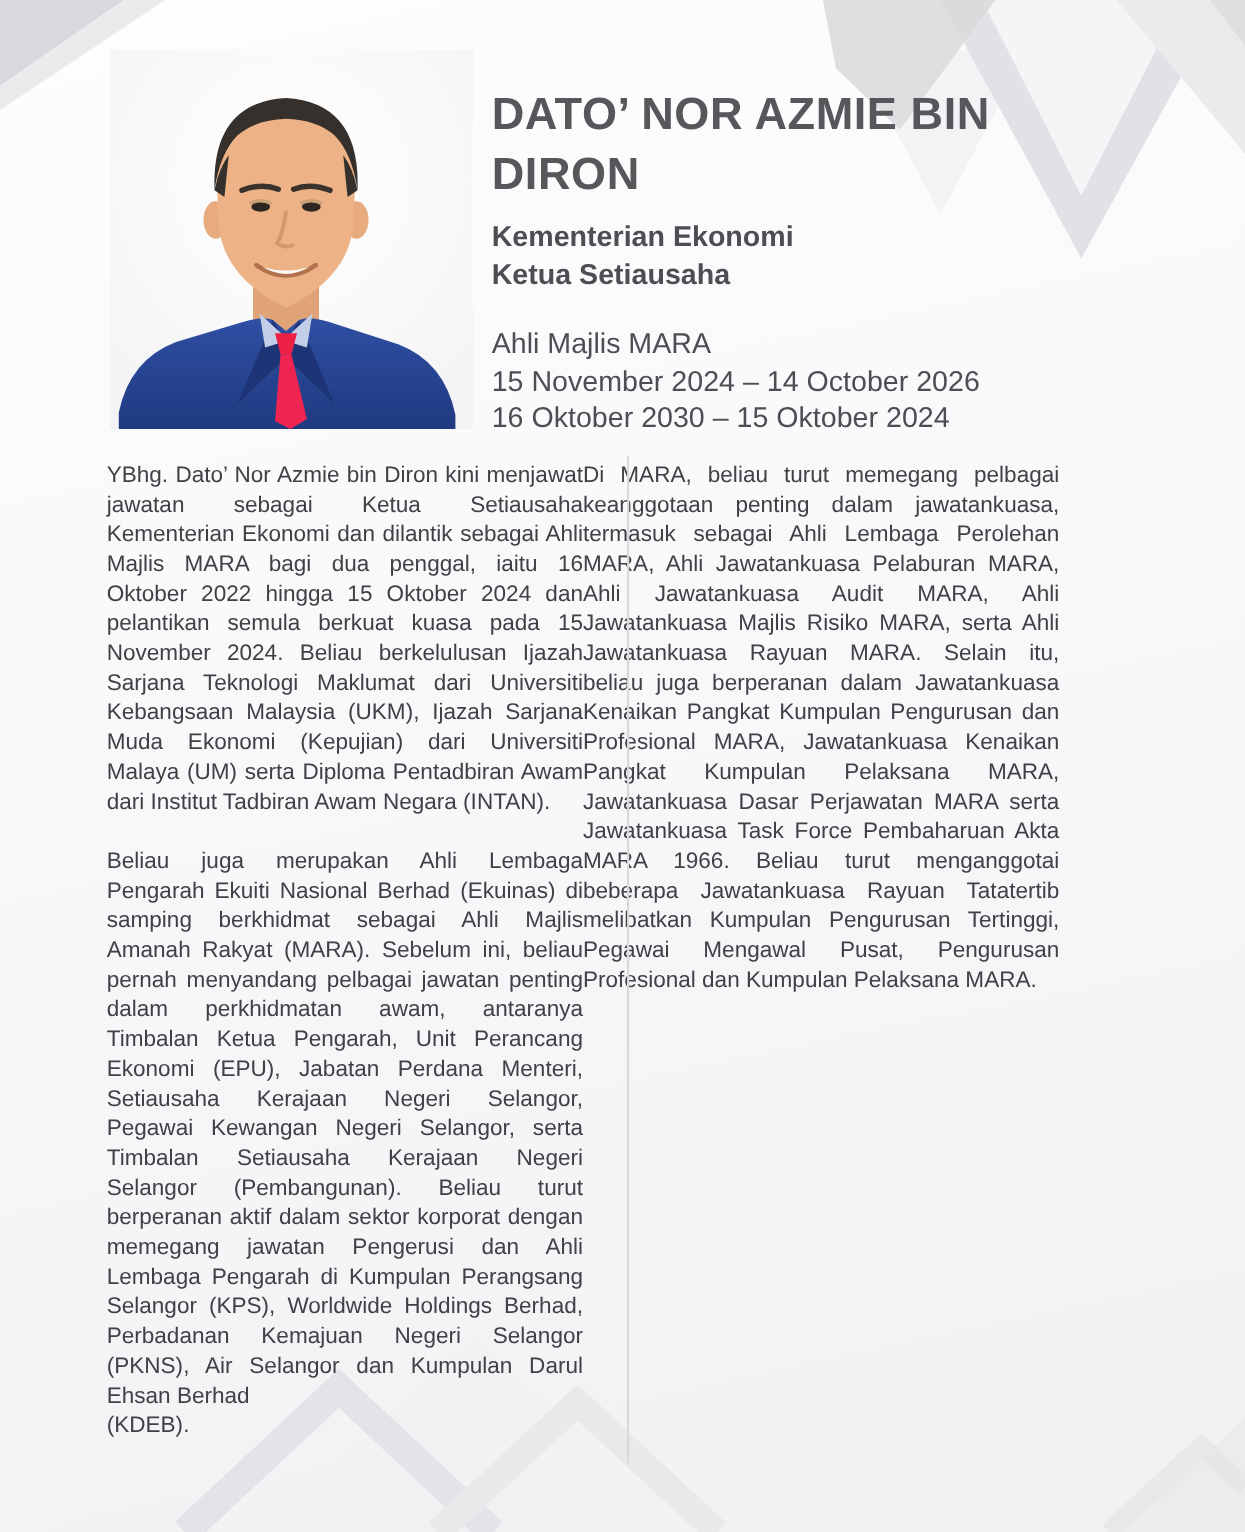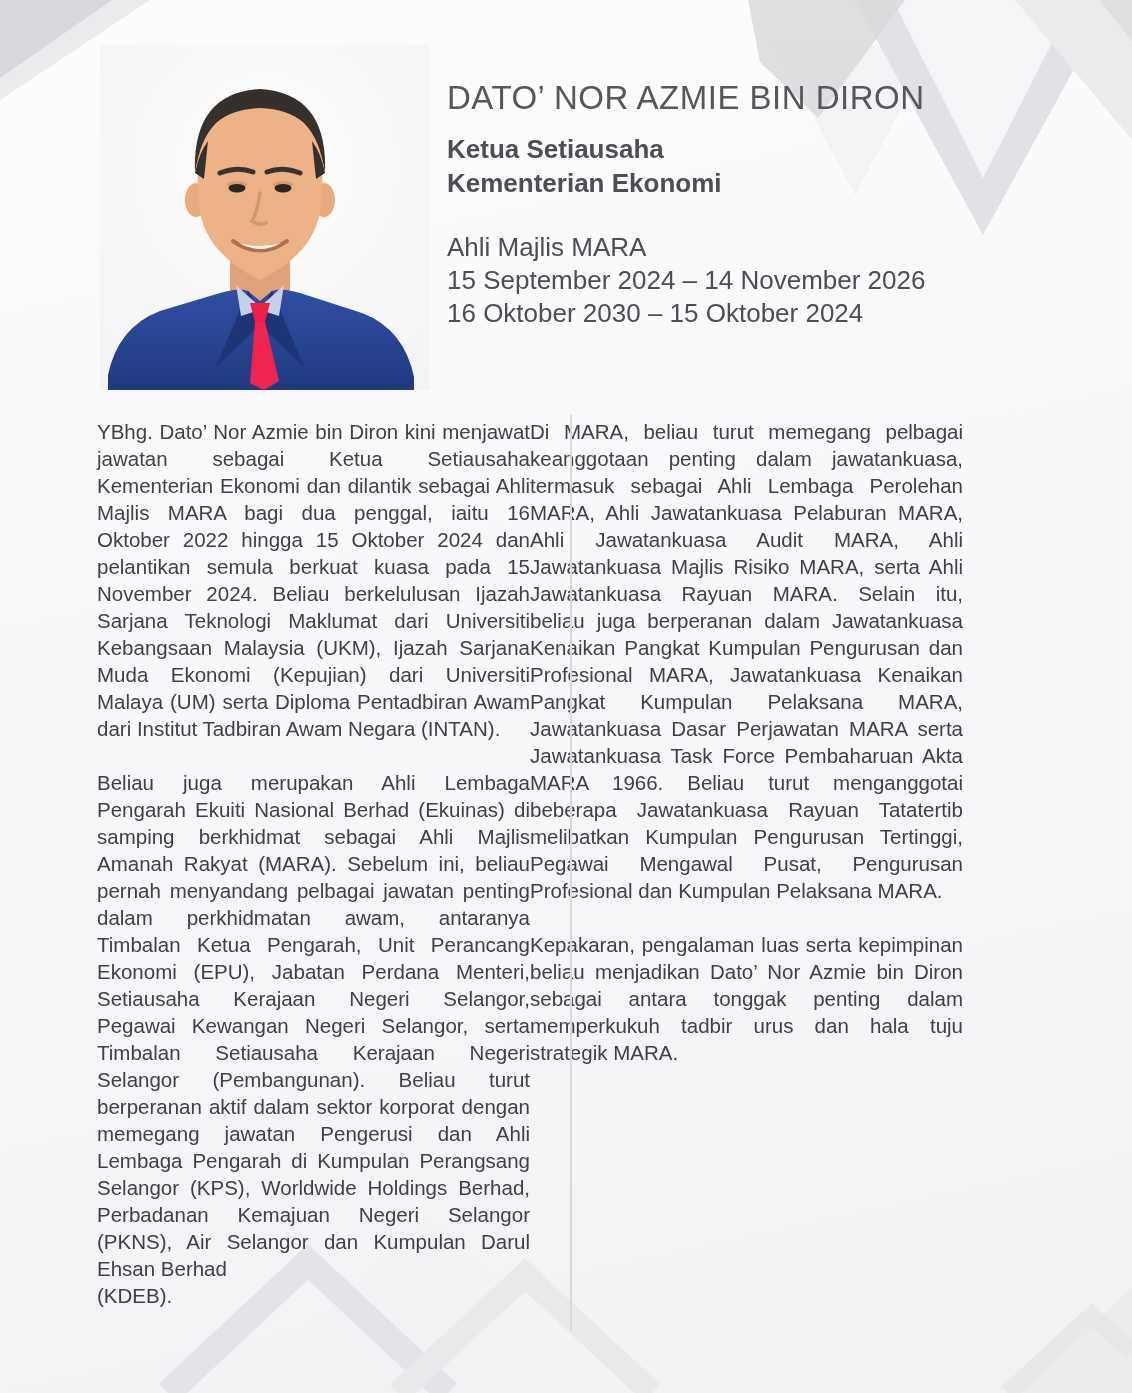--- a/index.html
+++ b/index.html
@@ -10,21 +10,21 @@
     font-family:"Liberation Sans", sans-serif;
     overflow:hidden;
   }
   .deco{position:absolute;inset:0;width:1132px;height:1393px;z-index:0;pointer-events:none;}
   .content{position:relative;z-index:1;}
 
   .photo{position:absolute;left:100px;top:45px;width:330px;height:345px;}
 
   .title-block{position:absolute;left:447px;top:76px;width:545px;}
   .person-name{
-    font-size:33px;font-weight:normal;color:#55575b;
+    font-size:41px;font-weight:bold;color:#55575b;
     line-height:1.34;letter-spacing:0.5px;
   }
   .role{margin-top:13px;font-size:26px;font-weight:bold;color:#4c4e53;line-height:1.3;}
   .terms{margin-top:30px;font-size:26px;font-weight:normal;color:#4c4e53;line-height:1.28;}
 
   .columns{position:absolute;left:97px;top:418px;width:949px;display:flex;}
   .col{width:433px;}
   .col p{
     margin:0 0 27px 0;
     font-size:20.5px;line-height:27px;color:#3f4145;
@@ -112,38 +112,37 @@
 
       <path d="M136,240 L160,262 L184,240 L179,271 L160,265 L141,271 Z" fill="#c3cfe9"></path>
 
       <path d="M150,258 L170,258 L165,277 L155,277 Z" fill="#ee2046"></path>
       <path d="M155,277 L165,277 L179,336 L164,345 L150,338 Z" fill="#f02450"></path>
     </svg>
 
     <div class="title-block">
       <div class="person-name">DATO’ NOR AZMIE BIN DIRON</div>
       <div class="role">
+        <div>Kementerian Ekonomi</div>
         <div>Ketua Setiausaha</div>
-        <div>Kementerian Ekonomi</div>
       </div>
       <div class="terms">
         <div>Ahli Majlis MARA</div>
-        <div>15 September 2024 – 14 November 2026</div>
+        <div>15 November 2024 – 14 October 2026</div>
         <div>16 Oktober 2030 – 15 Oktober 2024</div>
       </div>
     </div>
 
     <div class="columns">
       <div class="col">
         <p>YBhg. Dato’ Nor Azmie bin Diron kini menjawat jawatan sebagai Ketua Setiausaha Kementerian Ekonomi dan dilantik sebagai Ahli Majlis MARA bagi dua penggal, iaitu 16 Oktober 2022 hingga 15 Oktober 2024 dan pelantikan semula berkuat kuasa pada 15 November 2024. Beliau berkelulusan Ijazah Sarjana Teknologi Maklumat dari Universiti Kebangsaan Malaysia (UKM), Ijazah Sarjana Muda Ekonomi (Kepujian) dari Universiti Malaya (UM) serta Diploma Pentadbiran Awam dari Institut Tadbiran Awam Negara (INTAN).</p>
         <p>Beliau juga merupakan Ahli Lembaga Pengarah Ekuiti Nasional Berhad (Ekuinas) di samping berkhidmat sebagai Ahli Majlis Amanah Rakyat (MARA). Sebelum ini, beliau pernah menyandang pelbagai jawatan penting dalam perkhidmatan awam, antaranya Timbalan Ketua Pengarah, Unit Perancang Ekonomi (EPU), Jabatan Perdana Menteri, Setiausaha Kerajaan Negeri Selangor, Pegawai Kewangan Negeri Selangor, serta Timbalan Setiausaha Kerajaan Negeri Selangor (Pembangunan). Beliau turut berperanan aktif dalam sektor korporat dengan memegang jawatan Pengerusi dan Ahli Lembaga Pengarah di Kumpulan Perangsang Selangor (KPS), Worldwide Holdings Berhad, Perbadanan Kemajuan Negeri Selangor (PKNS), Air Selangor dan Kumpulan Darul Ehsan Berhad
 (KDEB).</p>
       </div>
       <div class="col">
         <p>Di MARA, beliau turut memegang pelbagai keanggotaan penting dalam jawatankuasa, termasuk sebagai Ahli Lembaga Perolehan MARA, Ahli Jawatankuasa Pelaburan MARA, Ahli Jawatankuasa Audit MARA, Ahli Jawatankuasa Majlis Risiko MARA, serta Ahli Jawatankuasa Rayuan MARA. Selain itu, beliau juga berperanan dalam Jawatankuasa Kenaikan Pangkat Kumpulan Pengurusan dan Profesional MARA, Jawatankuasa Kenaikan Pangkat Kumpulan Pelaksana MARA, Jawatankuasa Dasar Perjawatan MARA serta Jawatankuasa Task Force Pembaharuan Akta MARA 1966. Beliau turut menganggotai beberapa Jawatankuasa Rayuan Tatatertib melibatkan Kumpulan Pengurusan Tertinggi, Pegawai Mengawal Pusat, Pengurusan Profesional dan Kumpulan Pelaksana MARA.</p>
-        <p>Kepakaran, pengalaman luas serta kepimpinan beliau menjadikan Dato’ Nor Azmie bin Diron sebagai antara tonggak penting dalam memperkukuh tadbir urus dan hala tuju strategik MARA.</p>
       </div>
     </div>
 
     <div class="divider"></div>
 
   </div>
 </div>
 
 </body></html>

